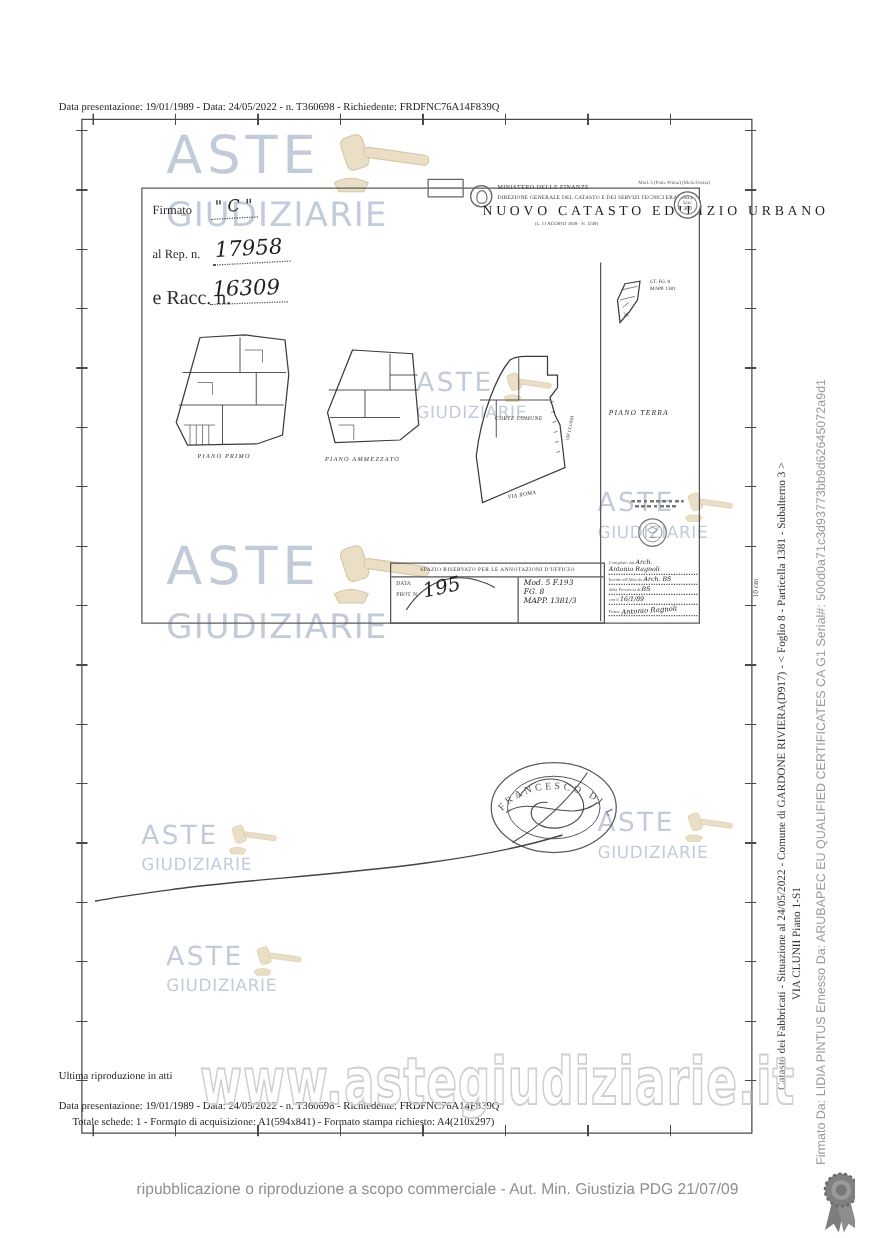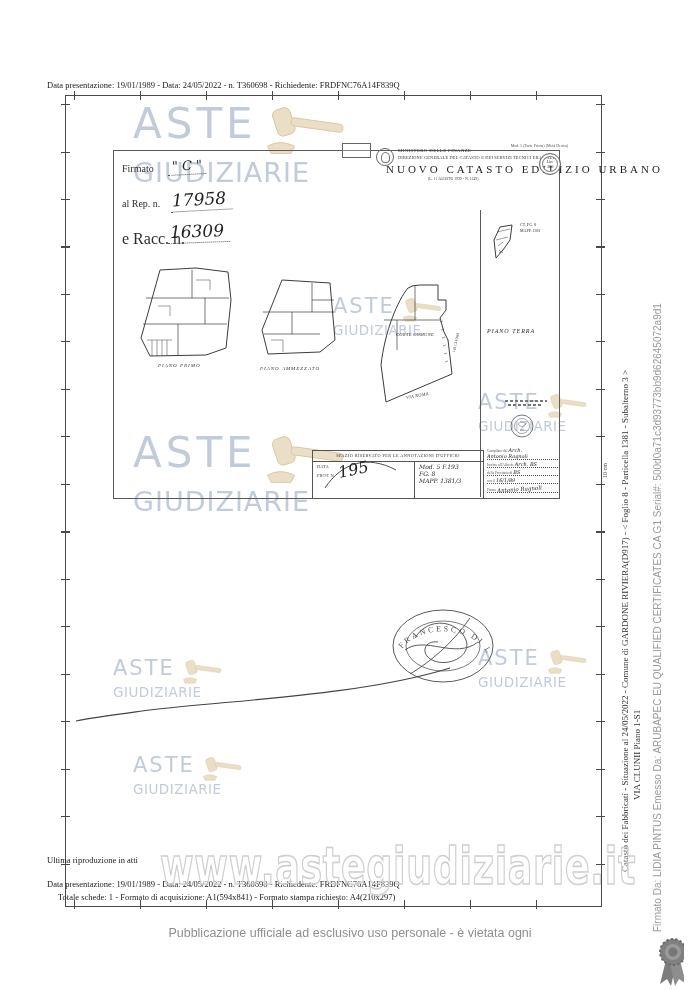--- a/index.html
+++ b/index.html
@@ -245,21 +245,21 @@
   <div class="abs vtext ink" style="left:620px;top:872px;font-size:9px;color:#333;">Catasto dei Fabbricati - Situazione al 24/05/2022 - Comune di GARDONE RIVIERA(D917) - &lt; Foglio 8 - Particella 1381 - Subalterno 3 &gt;</div>
   <div class="abs vtext ink" style="left:632px;top:800px;font-size:9px;color:#333;">VIA CLUNII Piano 1-S1</div>
   <div class="abs vtext" style="left:652px;top:932px;font-size:10px;color:#9a9a9a;font-family:'Liberation Sans',sans-serif;z-index:2;">Firmato Da: LIDIA PINTUS Emesso Da: ARUBAPEC EU QUALIFIED CERTIFICATES CA G1 Serial#: 500d0a71c3d93773bb9d62645072a9d1</div>
 
   <div class="abs tline ink" style="left:47px;top:855px;">Ultima riproduzione in atti</div>
   <div class="abs tline ink" style="left:47px;top:879px;">Data presentazione: 19/01/1989 - Data: 24/05/2022 - n. T360698 - Richiedente: FRDFNC76A14F839Q</div>
   <div class="abs tline ink" style="left:58px;top:892px;text-align:center;">Totale schede: 1 - Formato di acquisizione: A1(594x841) - Formato stampa richiesto: A4(210x297)</div>
 
   <div class="abs wm-url">www.astegiudiziarie.it</div>
 
-  <div class="abs footer" style="top:926px;">Pubblicazione ufficiale ad esclusivo uso personale - è vietata ogni</div>
+  <div class="abs footer" style="top:944px;">ripubblicazione o riproduzione a scopo commerciale - Aut. Min. Giustizia PDG 21/07/09</div>
 
   <svg class="abs" style="left:652px;top:936px;" width="42" height="54" viewBox="0 0 42 54">
     <path d="M14,24 L8,48 L15,43 L19,50 L24,28 Z" fill="#7d7d7d"></path>
     <path d="M28,24 L34,48 L27,43 L23,50 L18,28 Z" fill="#8d8d8d"></path>
     <circle cx="21" cy="16" r="13" fill="#808080"></circle>
     <circle cx="21" cy="16" r="13" fill="none" stroke="#6a6a6a" stroke-width="2" stroke-dasharray="2.5 2"></circle>
     <circle cx="21" cy="16" r="8" fill="#9a9a9a"></circle>
     <circle cx="21" cy="16" r="4.5" fill="#777"></circle>
   </svg>
 

